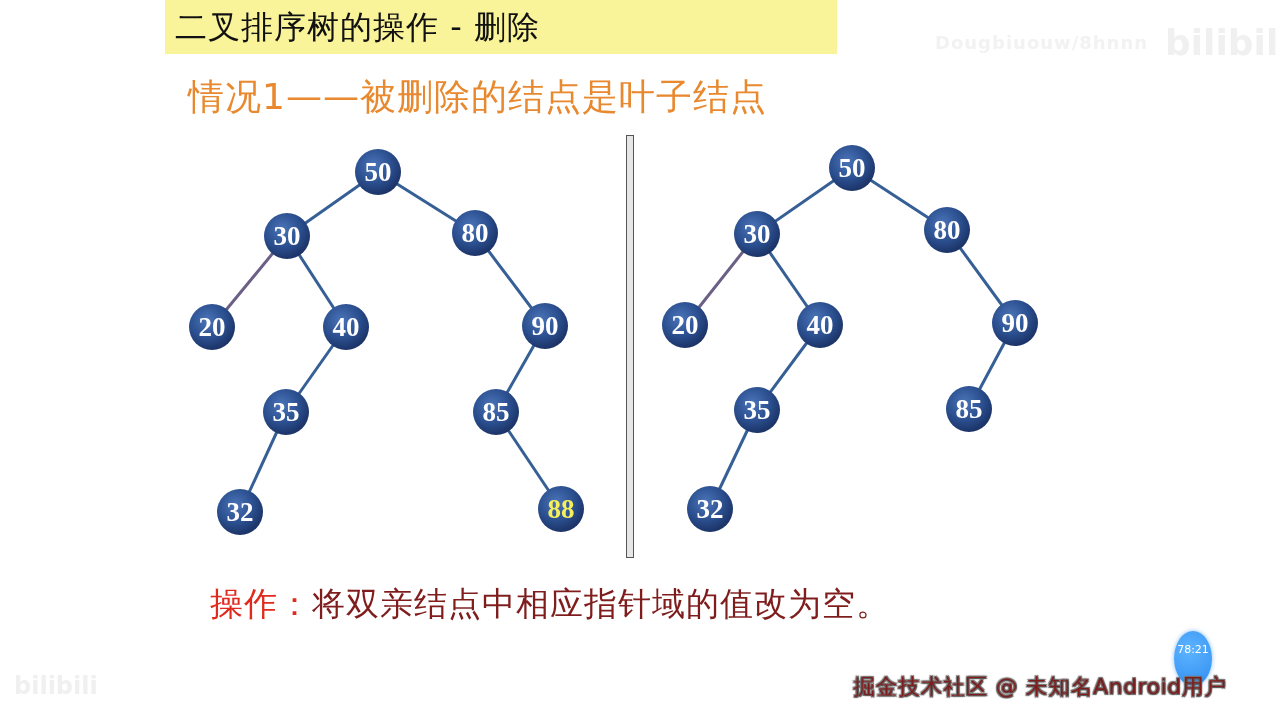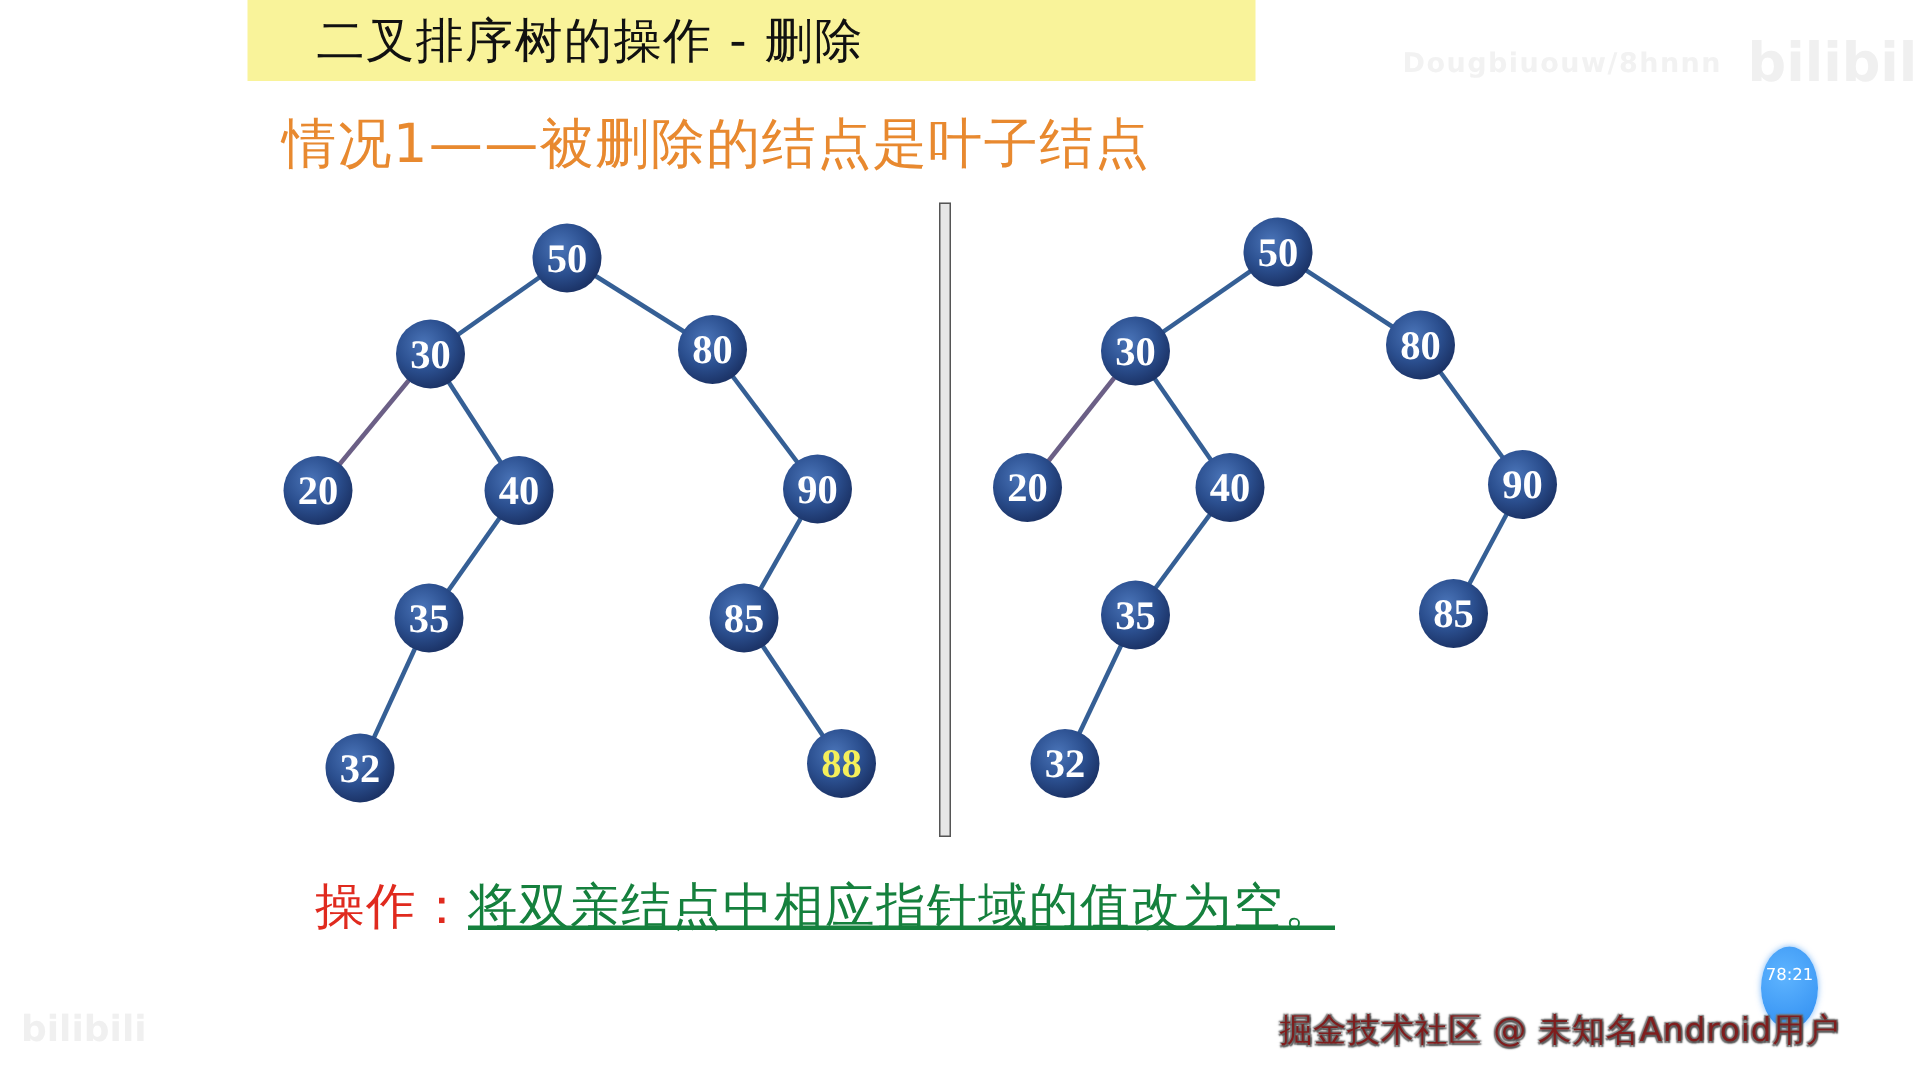--- a/index.html
+++ b/index.html
@@ -7,21 +7,21 @@
     width: 1280px; height: 720px; position: relative; overflow: hidden;
     background: #ffffff;
     font-family: "DejaVu Sans", "Liberation Sans", sans-serif;
   }
   .title-bar {
     position: absolute; left: 165px; top: 0; width: 672px; height: 54px;
     background: #f9f39a;
   }
   .title-text {
     position: absolute; left: 175px; top: 6px;
-    font-size: 32px; color: #111111; letter-spacing: 1px; line-height: 42px; margin-left: 36px;
+    font-size: 32px; color: #111111; letter-spacing: 1px; line-height: 42px;
   }
   .subtitle {
     position: absolute; left: 188px; top: 74px;
     font-size: 36px; color: #e8892f; line-height: 46px; letter-spacing: 1px;
   }
   .watermark-top {
     position: absolute; left: 935px; top: 32px; font-size: 18px;
     color: #f2f2f2; letter-spacing: 1px; font-weight: bold;
   }
   .logo-top {
@@ -35,21 +35,21 @@
   svg.trees { position: absolute; left: 0; top: 0; }
   .divider {
     position: absolute; left: 626px; top: 135px; width: 8px; height: 423px;
     background: #e6e6e6; border: 1px solid #555555; box-sizing: border-box;
   }
   .operation {
     position: absolute; left: 210px; top: 582px; font-size: 33px; line-height: 44px;
     letter-spacing: 1px;
   }
   .op-label { color: #e02a1e; margin-top: 48px; }
-  .op-text { color: #15803d; text-decoration: underline; }
+  .op-text { color: #7f1d1d; }
   .timer {
     position: absolute; left: 1174px; top: 631px; width: 38px; height: 55px;
     border-radius: 50%; background: radial-gradient(circle at 40% 35%, #5eb4ff, #2e8cf0);
     box-shadow: 0 0 4px rgba(46,140,240,0.6);
     color: #ffffff; font-size: 11px; text-align: center; line-height: 38px;
   }
   .credit {
     position: absolute; left: 853px; top: 672px; font-size: 22px; color: #7f1d1d;
     text-shadow: 1px 1px 1px #555, -1px -1px 1px #777, 1px -1px 1px #666, -1px 1px 1px #666;
     letter-spacing: 0.5px;

